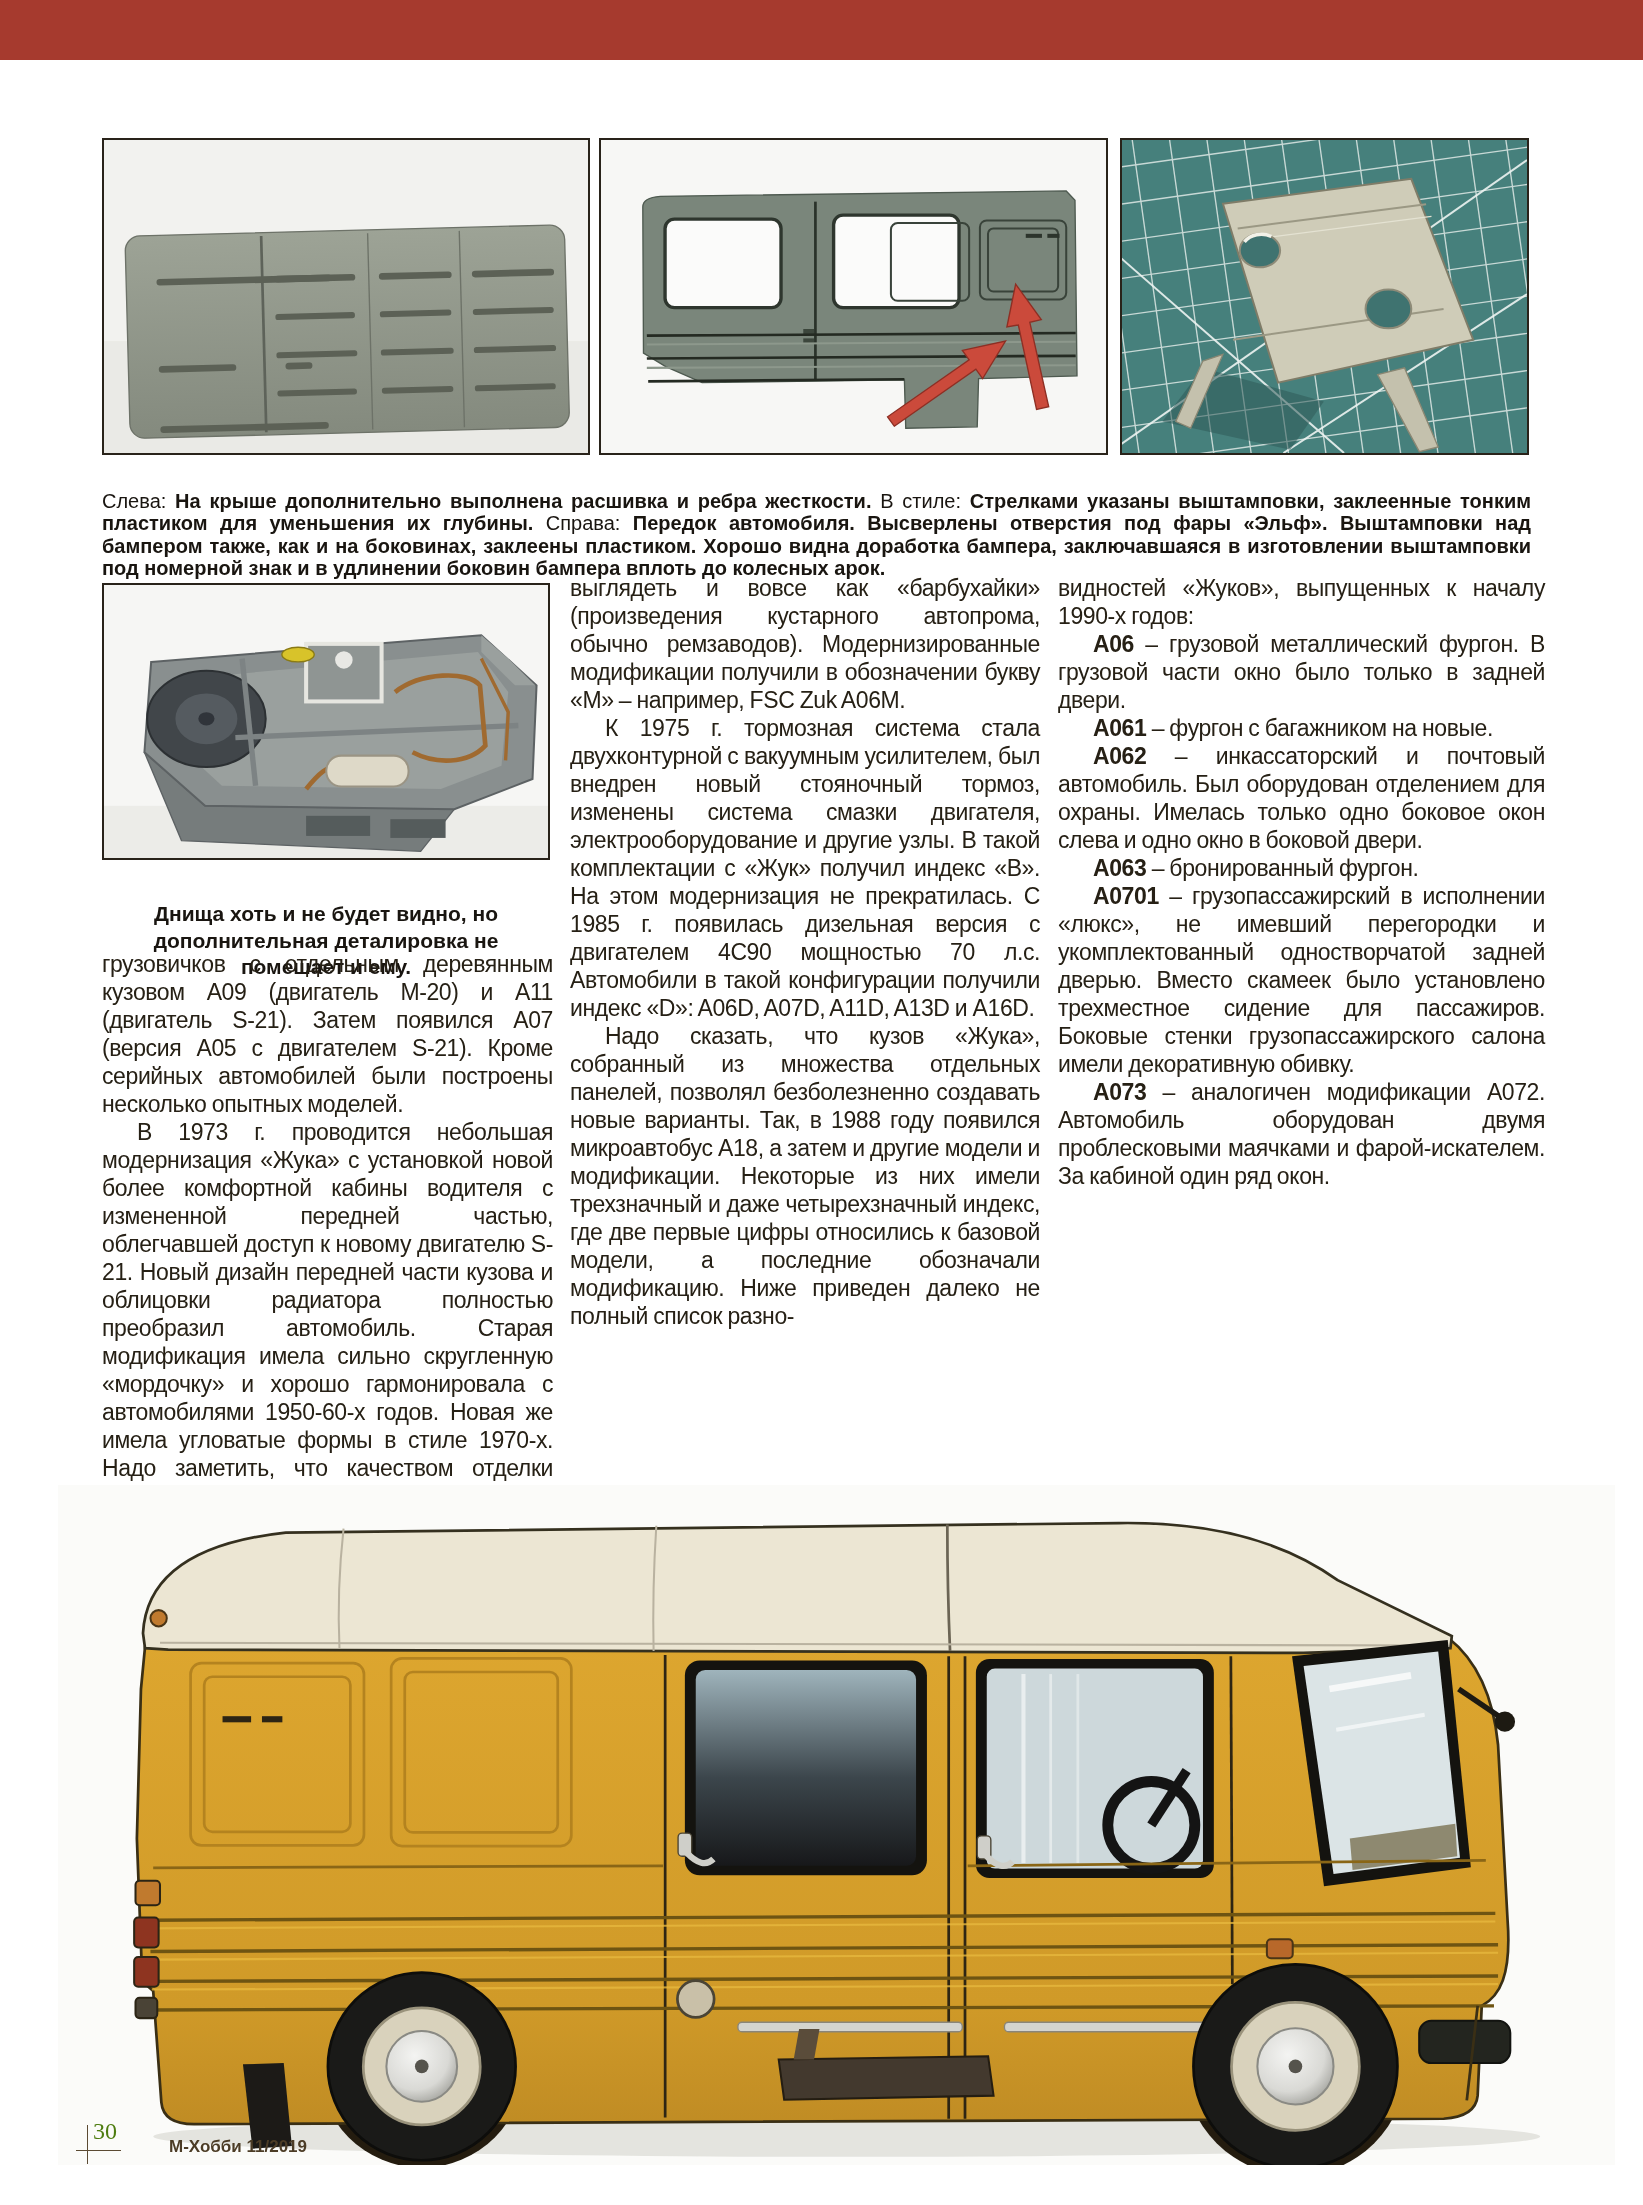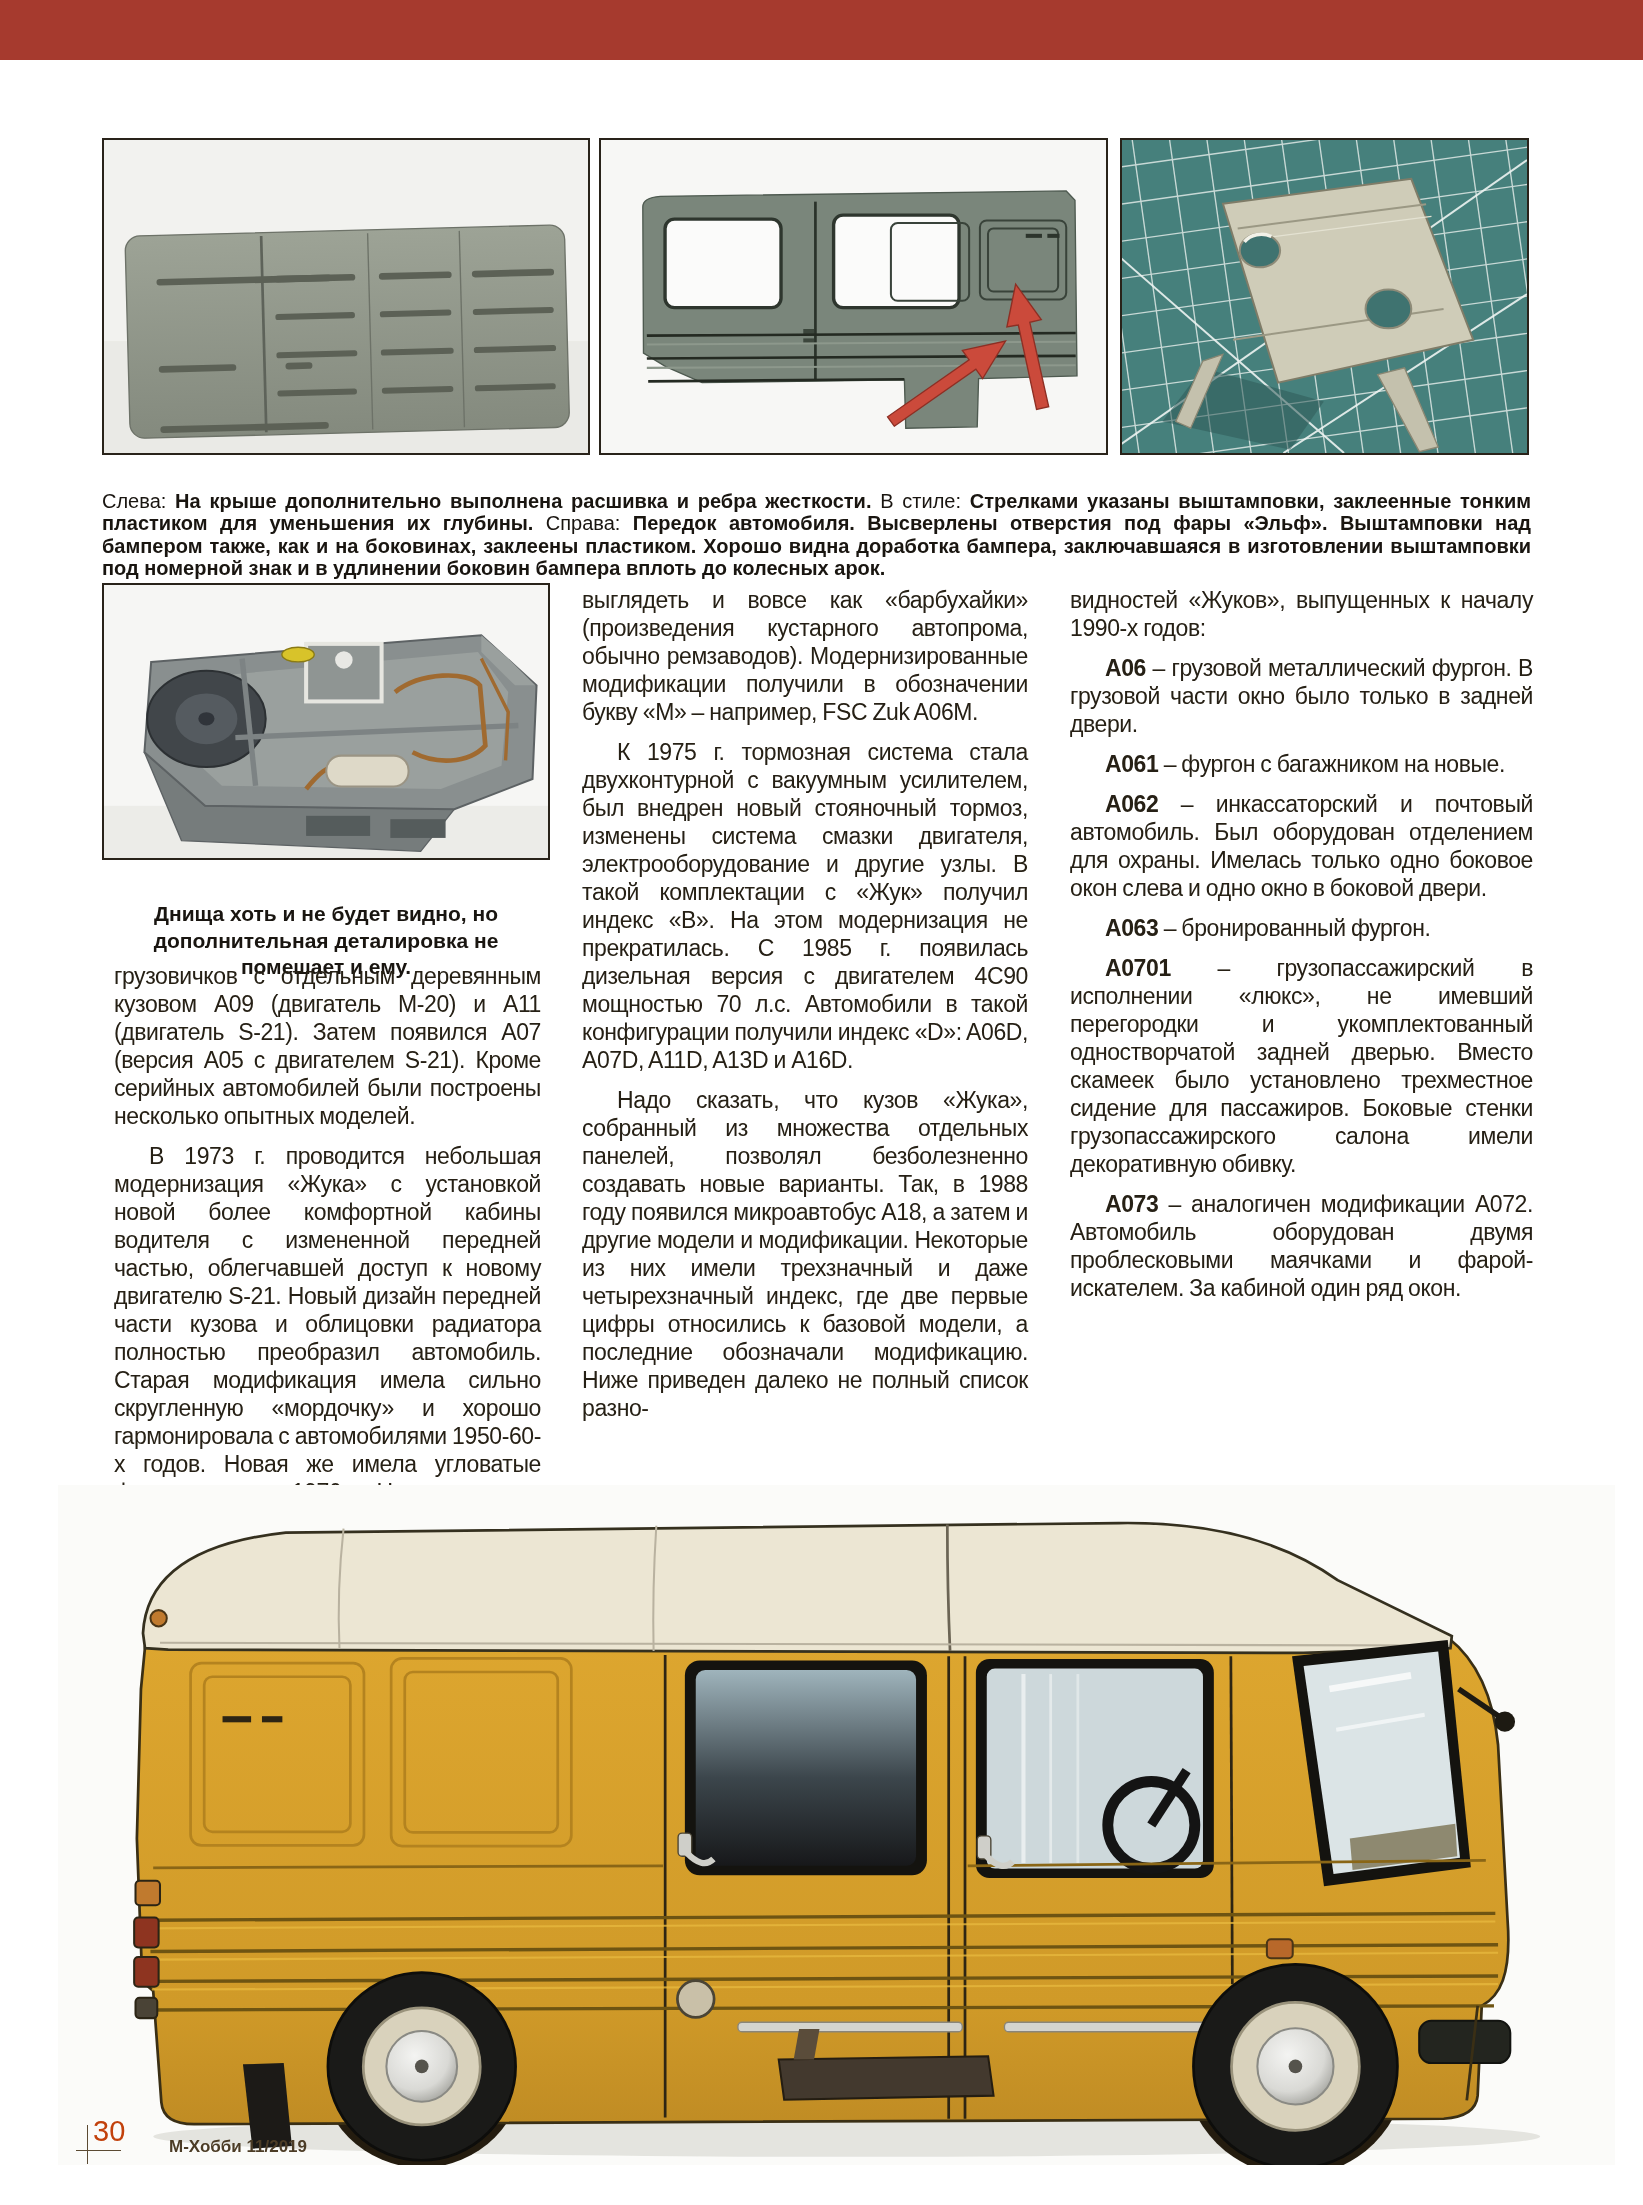--- a/index.html
+++ b/index.html
@@ -16,34 +16,34 @@
   #chassisPhoto{left:102px;top:583px;width:448px;height:277px;}
   .photo svg{display:block;width:100%;height:100%;}
   
   .caption{font-weight:bold;color:#191510;text-align:justify;}
   #topCaption{left:102px;top:470px;width:1429px;font-size:20px;line-height:22.4px;}
   #topCaption .cap-label{font-weight:normal;}
   #chassisCaption{left:102px;top:880px;width:448px;font-size:21px;line-height:26.5px;text-align:center;}
   
   .col{font-size:23px;line-height:28px;text-align:justify;color:#262015;
        letter-spacing:-0.4px;word-spacing:-0.7px;}
-  .col p{margin:12px;}
+  .col p{margin:0;}
   .col p.ind{text-indent:35px;}
   .col .lead{font-weight:bold;}
   #colLeft{left:102px;top:950px;width:451px;}
   #colMid{left:570px;top:574px;width:470px;}
   #colRight{left:1058px;top:574px;width:487px;}
   
   #vanPhoto{left:58px;top:1485px;width:1557px;height:680px;}
   #vanPhoto svg{display:block;width:100%;height:100%;}
   
   .fline{background:#5b4a33;}
   #fVline{left:87px;top:2125px;width:1.4px;height:39px;}
   #fHline{left:76px;top:2150px;width:45px;height:1.4px;}
-  #fNum{left:93px;top:2117px;font-size:29px;line-height:28.6px;color:#c2410c;}
+  #fNum{left:93px;top:2117px;font-size:24px;line-height:28.6px;color:#4d7c0f;font-family:Liberation Serif, serif;}
   #fIssue{left:129px;top:2137px;font-size:17px;font-weight:bold;color:#4c3c26;margin-left:40px;}
 </style>
 </head>
 <body>
 
 <div id="topbar" class="abs"></div>
 
 <div id="photo1" class="abs photo">
   <svg viewBox="0 0 718 467" preserveAspectRatio="none">
     <defs>

